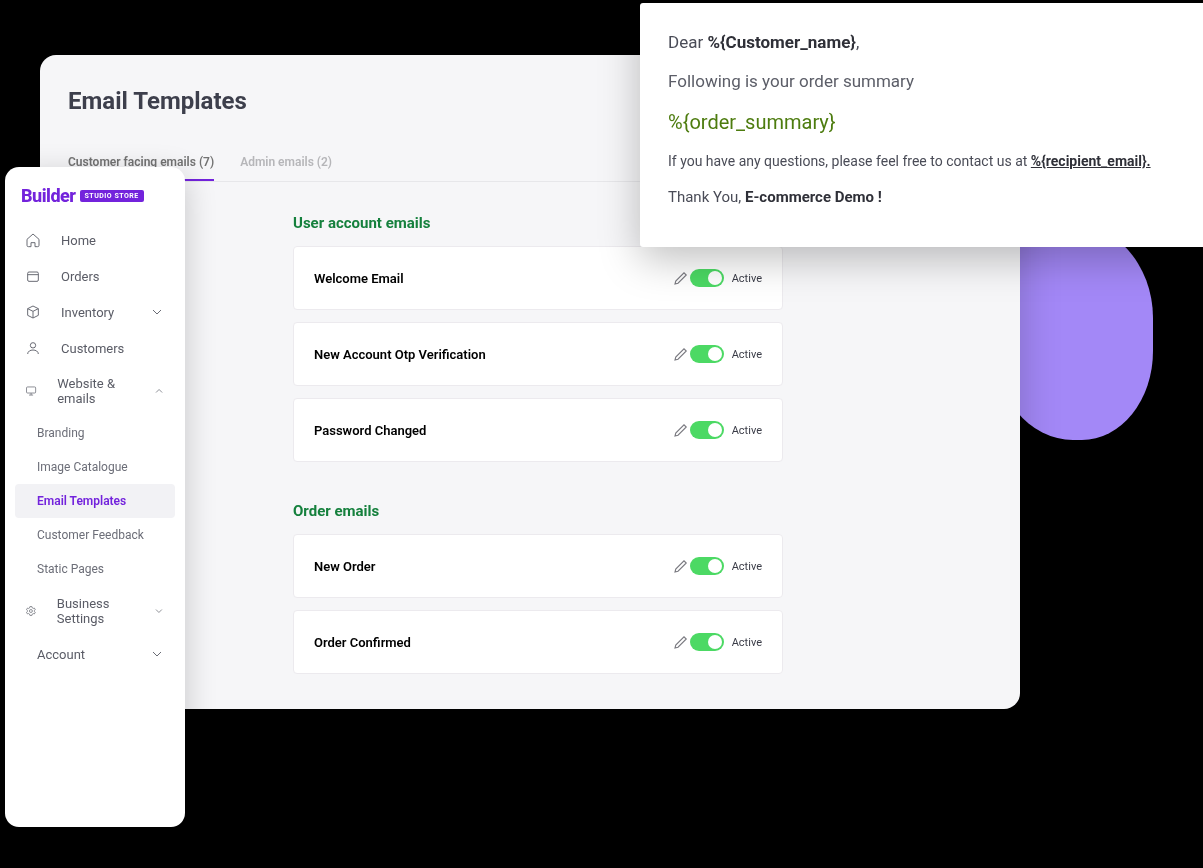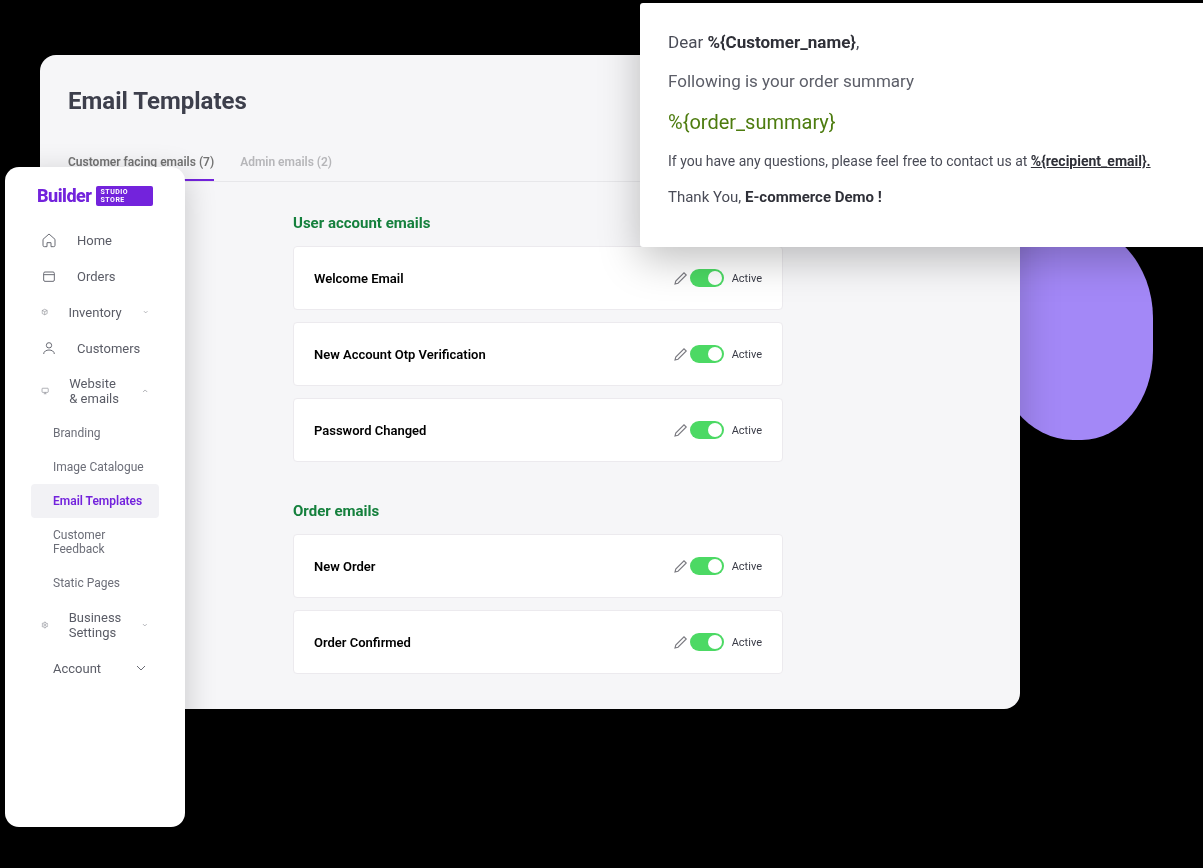--- a/index.html
+++ b/index.html
@@ -133,21 +133,21 @@
   .sidebar {
     position: absolute;
     left: 5px;
     top: 167px;
     width: 180px;
     height: 660px;
     background: #fff;
     border-radius: 14px;
     box-shadow: 0 8px 32px rgba(0,0,0,.20);
     z-index: 3;
-    padding: 16px 26px;
+    padding: 16px 10px;
     overflow: hidden;
   }
   .logo-row {
     display: flex;
     align-items: center;
     gap: 4px;
     padding: 2px 6px 16px 6px;
   }
   .logo-word {
     font-size: 18px;

